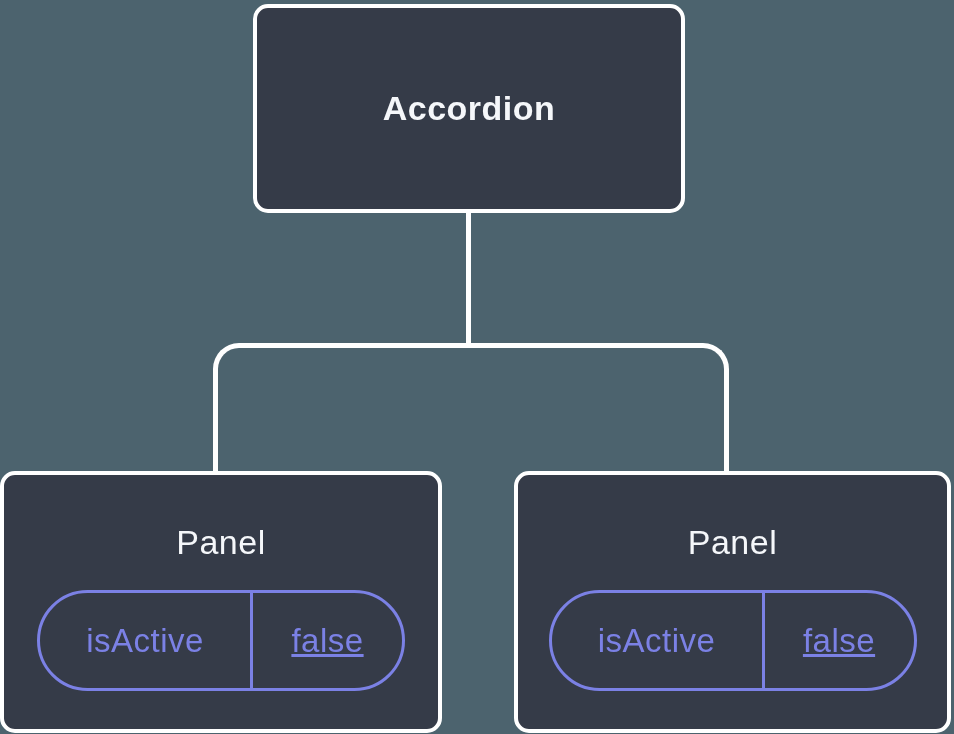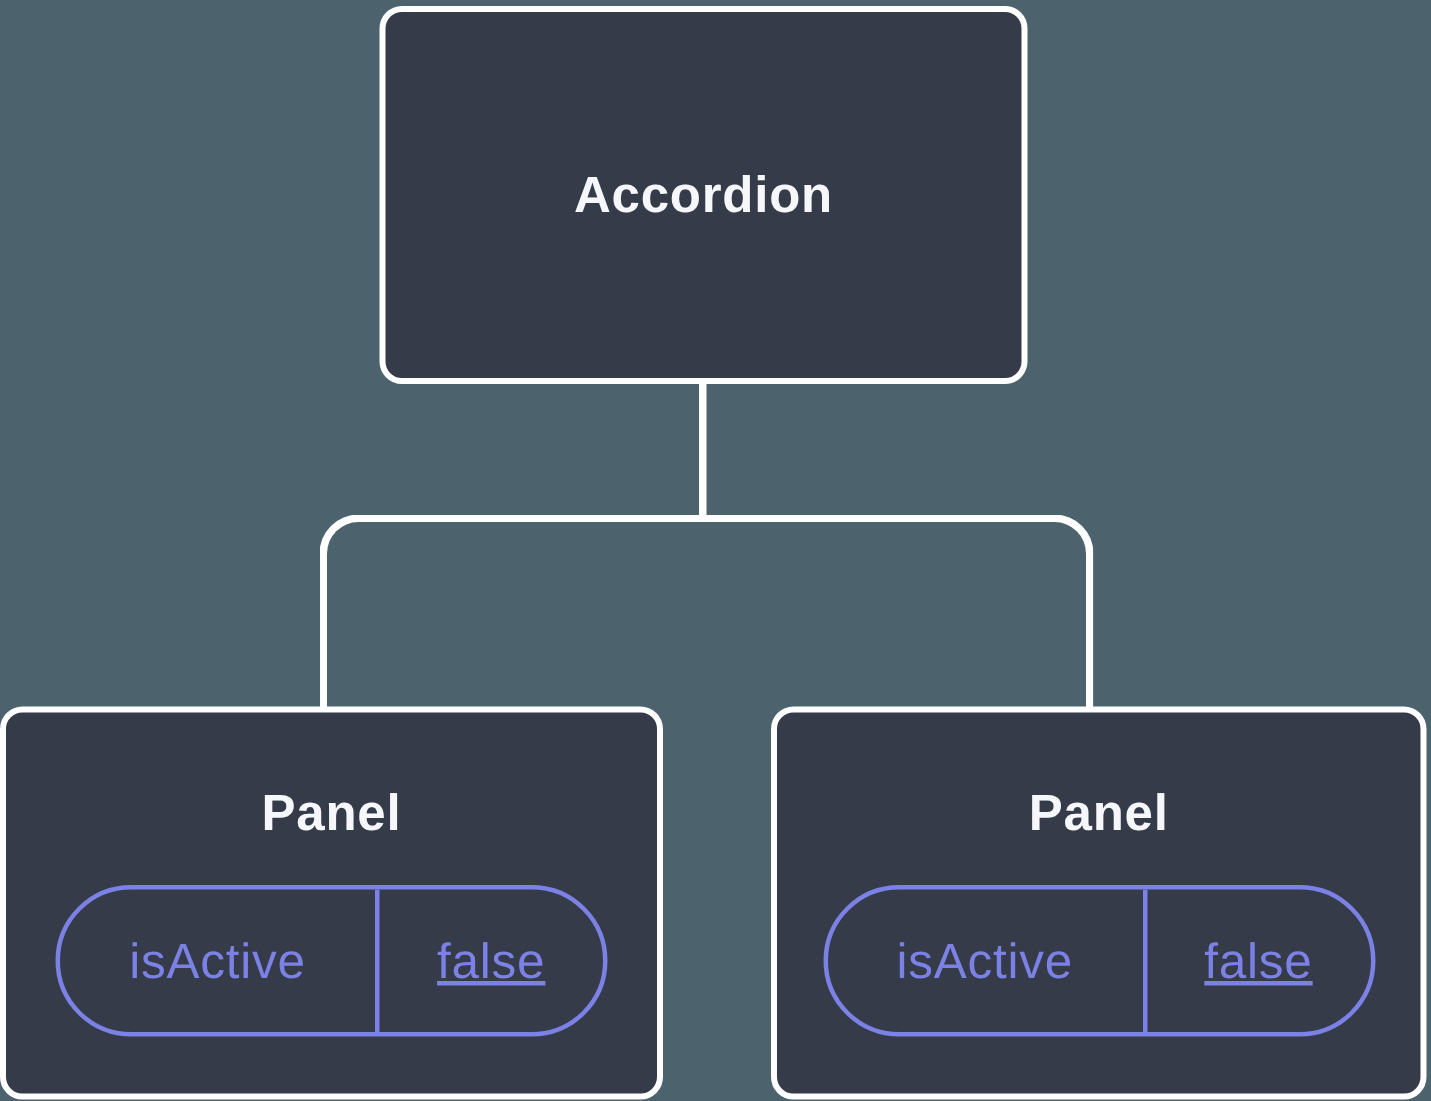--- a/index.html
+++ b/index.html
@@ -49,21 +49,21 @@
   .node {
     position: absolute;
     background: var(--node-fill);
     border: 4px solid var(--node-border);
     border-radius: 15px;
   }
   .node-root {
     left: 253px;
     top: 4px;
     width: 432px;
-    height: 252px;
+    height: 209px;
     display: flex;
     align-items: center;
     justify-content: center;
   }
   .node-title {
     color: var(--node-text);
     font-size: 34px;
     font-weight: 600;
     letter-spacing: 0.5px;
   }
@@ -83,21 +83,21 @@
     top: 471px;
     width: 437px;
     height: 262px;
   }
   .panel-title {
     margin-top: 30px;
     height: 74px;
     line-height: 74px;
     color: var(--node-text);
     font-size: 34px;
-    font-weight: 700;
+    font-weight: 400;
     letter-spacing: 0.5px;
   }
 
   
   .state-pill {
     margin-top: 11px;
     width: 368px;
     height: 101px;
     border: 3px solid var(--accent-purple);
     border-radius: 60px;

